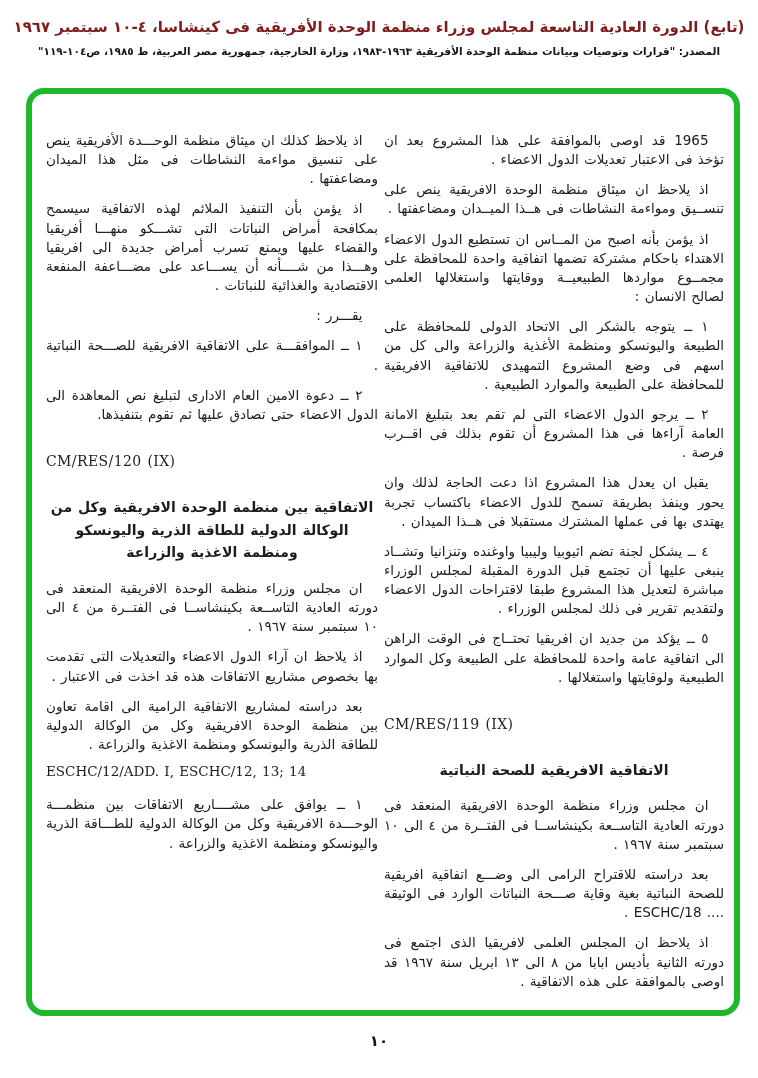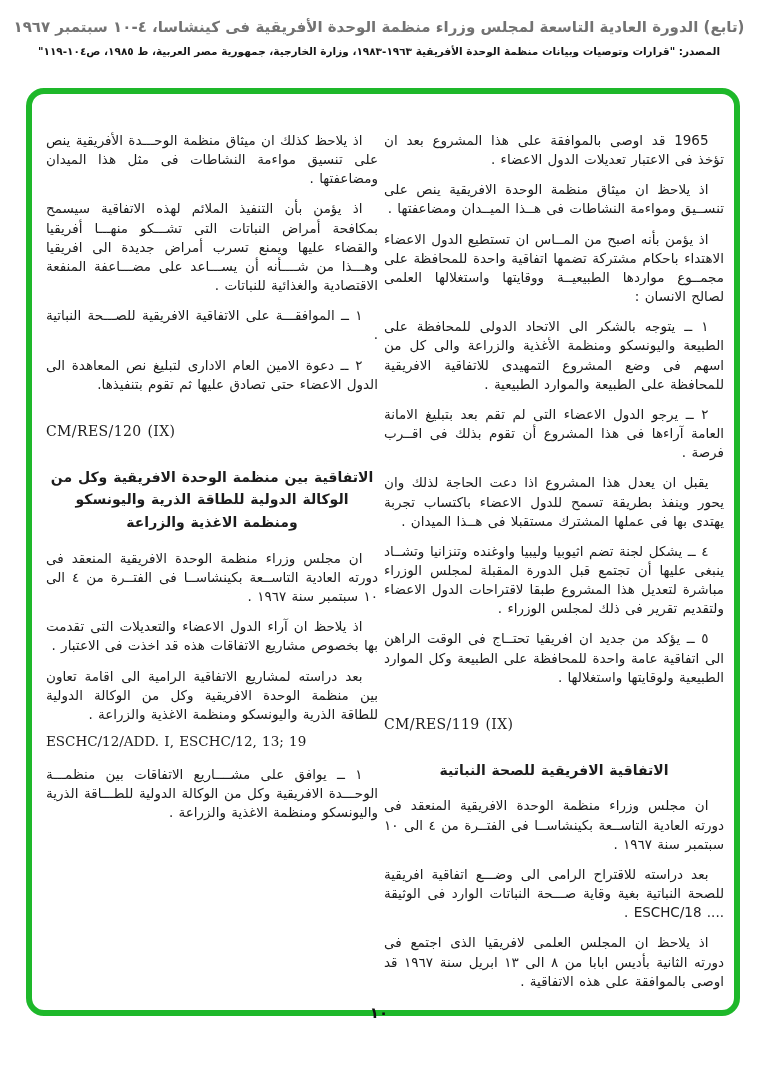--- a/index.html
+++ b/index.html
@@ -9,21 +9,21 @@
     color: #1c1c1c;
     font-family: "DejaVu Sans", sans-serif;
     position: relative;
     overflow: hidden;
   }
   .header { position: absolute; top: 18px; left: 0; width: 758px; text-align: center; }
   .title {
     direction: rtl;
     font-size: 15px; font-weight: 700;
     letter-spacing: 0px;
-    color: #737373;
+    color: #7f1d1d;
   }
   .source {
     direction: rtl;
     font-size: 10.5px; font-weight: 700;
     margin-top: 9px;
     color: #161616;
   }
   .frame {
     position: absolute;
     left: 26px; top: 88px;
@@ -70,21 +70,21 @@
   .para.heading {
     font-weight: 700;
     text-align: center;
     text-indent: 0;
     line-height: 1.62;
     font-size: 14px;
     margin: 0 0 15px 0;
   }
   .page-number {
     position: absolute;
-    top: 1004px; left: 0;
+    top: 1032px; left: 0;
     width: 758px;
     text-align: center;
     font-size: 15px;
     font-weight: 700;
     color: #111;
   }
 </style>
 </head>
 <body>
 
@@ -105,25 +105,26 @@
       <div class="para body">٥ ــ يؤكد من جديد ان افريقيا تحتــاج فى الوقت الراهن الى اتفاقية عامة واحدة للمحافظة على الطبيعة وكل الموارد الطبيعية ولوقايتها واستغلالها .</div>
       <div class="para code">CM/RES/119 (IX)</div>
       <div class="para heading">الاتفاقية الافريقية للصحة النباتية</div>
       <div class="para body">ان مجلس وزراء منظمة الوحدة الافريقية المنعقد فى دورته العادية التاســعة بكينشاســا فى الفتــرة من ٤ الى ١٠ سبتمبر سنة ١٩٦٧ .</div>
       <div class="para body">بعد دراسته للاقتراح الرامى الى وضـــع اتفاقية افريقية للصحة النباتية بغية وقاية صـــحة النباتات الوارد فى الوثيقة .... ESCHC/18 .</div>
       <div class="para body">اذ يلاحظ ان المجلس العلمى لافريقيا الذى اجتمع فى دورته الثانية بأديس ابابا من ٨ الى ١٣ ابريل سنة ١٩٦٧ قد اوصى بالموافقة على هذه الاتفاقية .</div>
     </div>
   <div class="column col-left">
       <div class="para body">اذ يلاحظ كذلك ان ميثاق منظمة الوحـــدة الأفريقية ينص على تنسيق مواءمة النشاطات فى مثل هذا الميدان ومضاعفتها .</div>
       <div class="para body">اذ يؤمن بأن التنفيذ الملائم لهذه الاتفاقية سيسمح بمكافحة أمراض النباتات التى تشـــكو منهـــا أفريقيا والقضاء عليها ويمنع تسرب أمراض جديدة الى افريقيا وهـــذا من شــــأنه أن يســـاعد على مضـــاعفة المنفعة الاقتصادية والغذائية للنباتات .</div>
+      <div class="para body">يقـــرر :</div>
       <div class="para body">١ ــ الموافقـــة على الاتفاقية الافريقية للصـــحة النباتية .</div>
       <div class="para body">٢ ــ دعوة الامين العام الادارى لتبليغ نص المعاهدة الى الدول الاعضاء حتى تصادق عليها ثم تقوم بتنفيذها.</div>
       <div class="para code">CM/RES/120 (IX)</div>
       <div class="para heading">الاتفاقية بين منظمة الوحدة الافريقية وكل من الوكالة الدولية للطاقة الذرية واليونسكو ومنظمة الاغذية والزراعة</div>
       <div class="para body">ان مجلس وزراء منظمة الوحدة الافريقية المنعقد فى دورته العادية التاســعة بكينشاســا فى الفتــرة من ٤ الى ١٠ سبتمبر سنة ١٩٦٧ .</div>
       <div class="para body">اذ يلاحظ ان آراء الدول الاعضاء والتعديلات التى تقدمت بها بخصوص مشاريع الاتفاقات هذه قد اخذت فى الاعتبار .</div>
       <div class="para body">بعد دراسته لمشاريع الاتفاقية الرامية الى اقامة تعاون بين منظمة الوحدة الافريقية وكل من الوكالة الدولية للطاقة الذرية واليونسكو ومنظمة الاغذية والزراعة .</div>
-      <div class="para code-line">ESCHC/12/ADD. I, ESCHC/12, 13; 19</div>
+      <div class="para code-line">ESCHC/12/ADD. I, ESCHC/12, 13; 14</div>
       <div class="para body">١ ــ يوافق على مشــــاريع الاتفاقات بين منظمـــة الوحـــدة الافريقية وكل من الوكالة الدولية للطـــاقة الذرية واليونسكو ومنظمة الاغذية والزراعة .</div>
     </div>
 </div>
 
 <div class="page-number">١٠</div>
 
 </body></html>

